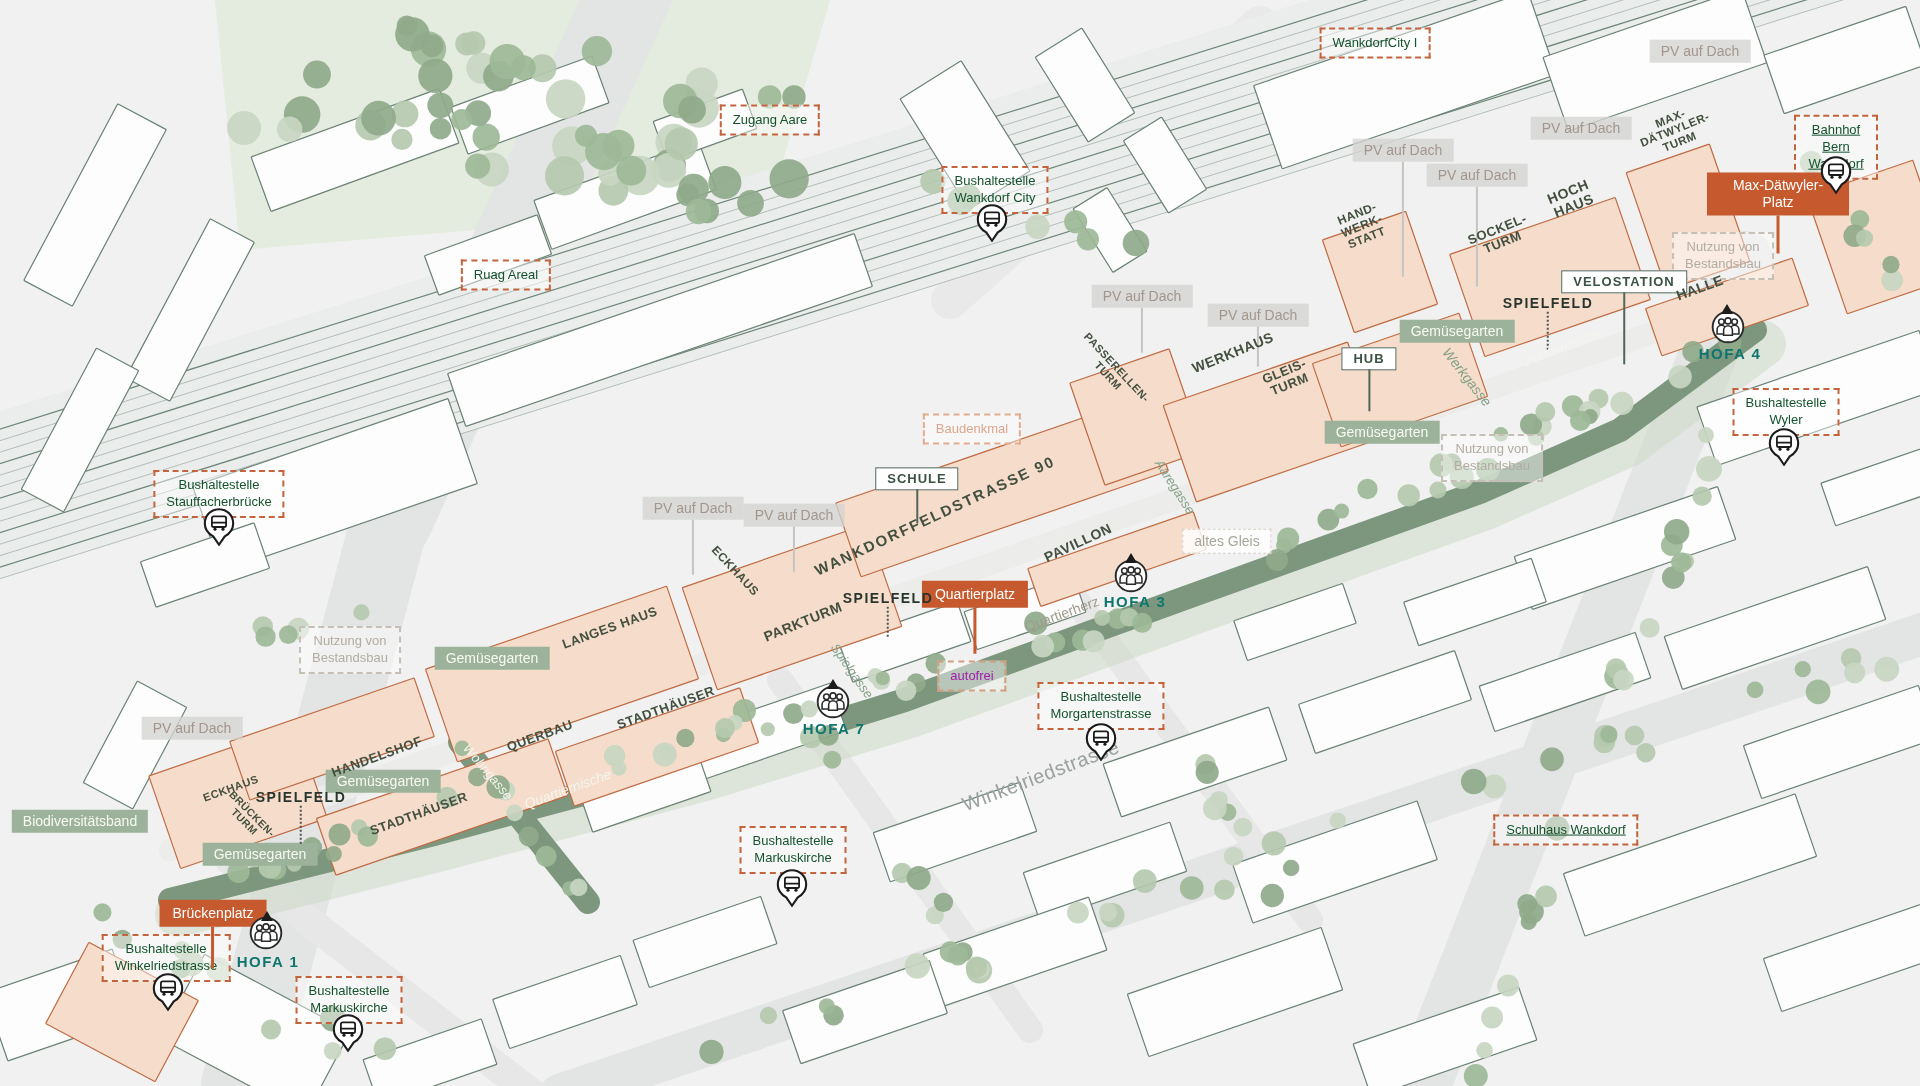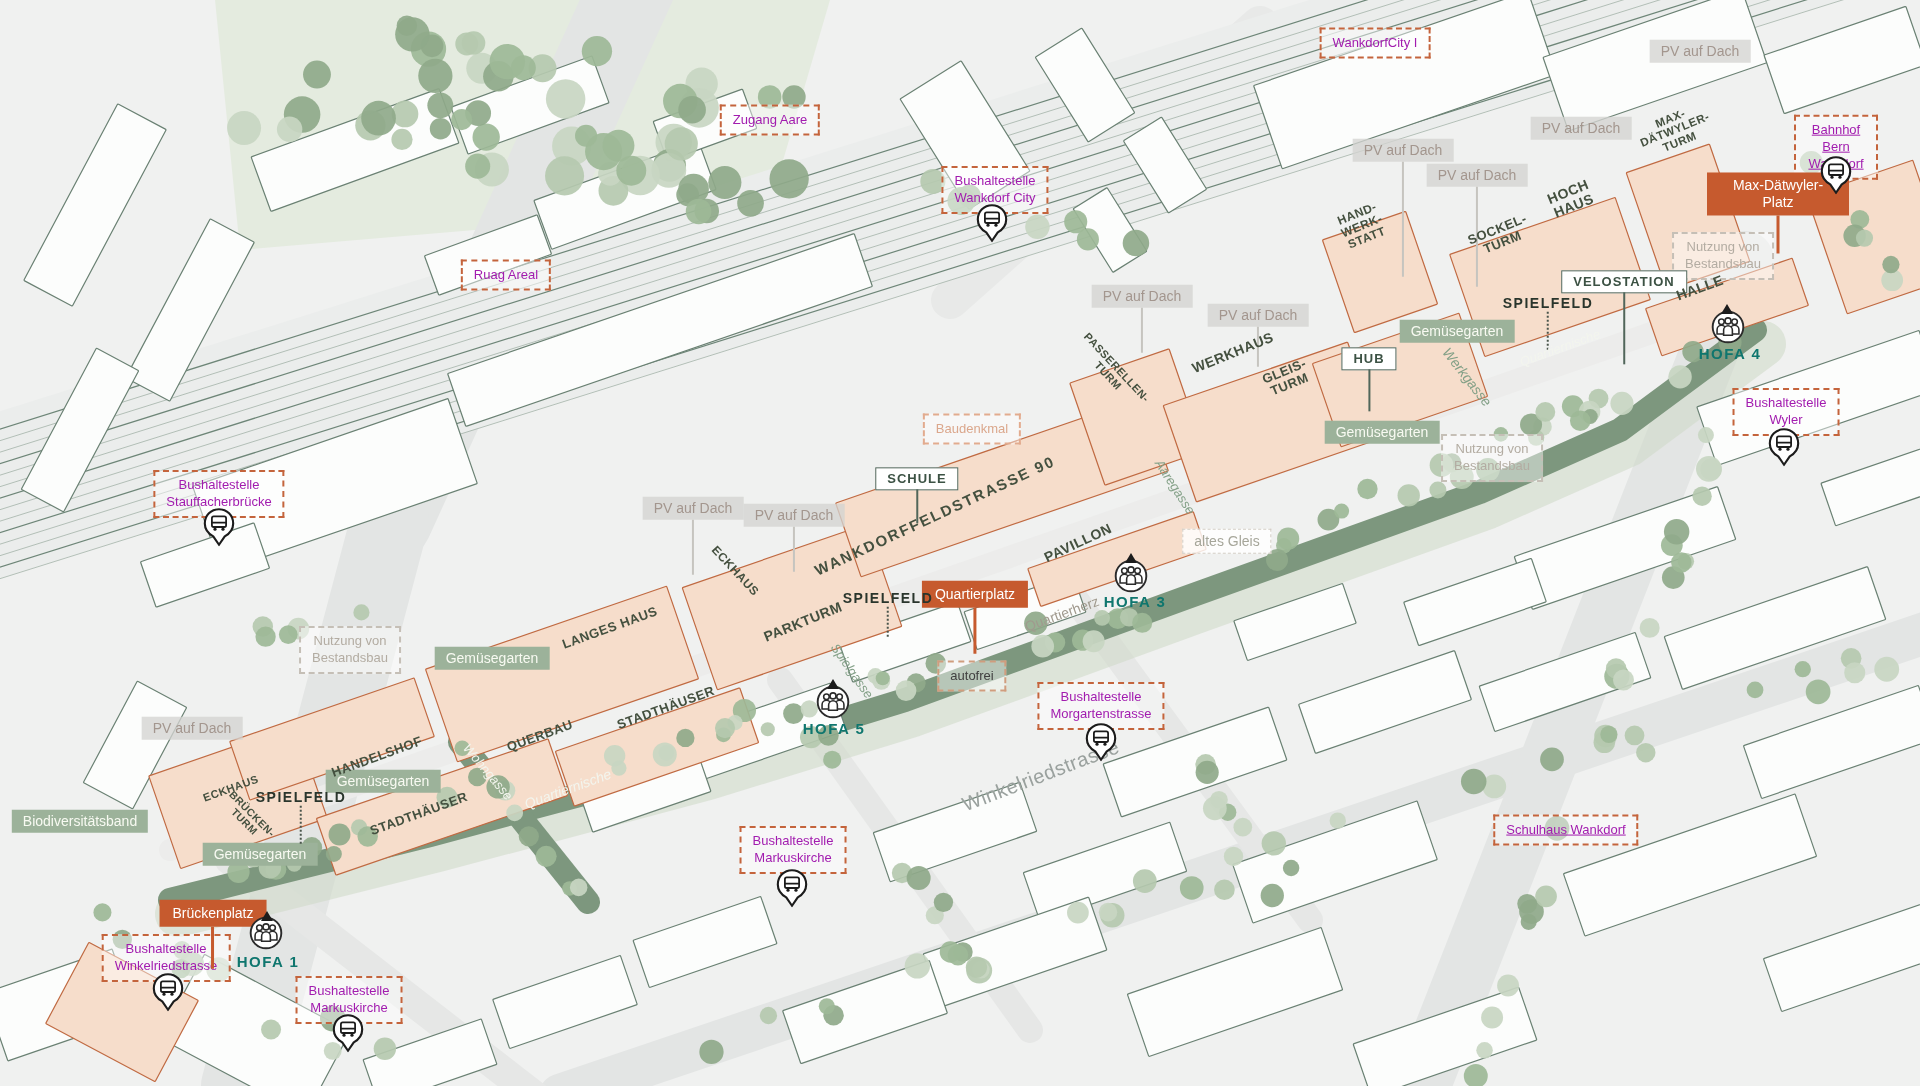--- a/index.html
+++ b/index.html
@@ -8,25 +8,25 @@
   #bgsvg{position:absolute;left:0;top:0;width:100%;height:100%;}
   #labels{position:absolute;left:0;top:0;width:100%;height:100%;}
   .lbl{position:absolute;transform:translate(-50%,-50%) rotate(var(--r,0deg));
        white-space:pre-line;text-align:center;line-height:1.18;pointer-events:none;}
   .pole{position:absolute;top:100%;left:50%;transform:translateX(-50%);}
   
   .pv{background:rgba(212,212,209,.78);color:#a3968e;padding:3px 11px;font-size:14px;}
   .pv.ghost{background:rgba(255,255,255,.82);color:#a6a69a;border:1.5px dashed #d2cdc4;}
   .pv .pole{width:1.5px;background:#c6c4bf;}
   
-  .dashed{border:2px dashed #c4643c;color:#a21caf;background:rgba(255,255,255,.45);
+  .dashed{border:2px dashed #c4643c;color:#14532d;background:rgba(255,255,255,.45);
           padding:5px 11px;font-size:13px;line-height:1.3;}
   .dashed.gray{border-color:#c5bfb6;color:#b3aca2;}
   .dashed.peach{border-color:#e2ab8e;color:#dba78c;}
-  .dashed.muted{border-color:#d09d7e;color:#404040;}
+  .dashed.muted{border-color:#d09d7e;color:#a21caf;}
   
   .gtag{background:#9cb29a;color:#f8faf2;padding:3px 11px;font-size:14px;}
   
   .sign{background:#fff;border:1.5px solid #51665a;color:#3c5244;font-weight:bold;
         letter-spacing:1px;font-size:13px;padding:3px 11px;}
   .sign .pole{width:2px;background:#51665a;}
   
   .plaza{background:#c65a2e;color:#fff;font-size:14px;padding:5px 13px;}
   .plaza .pole{width:3px;background:#c65a2e;}
   
@@ -461,21 +461,21 @@
       <div class="lbl roof" style="left: 540px; top: 736px; --r: -20deg; font-size: 13px;">QUERBAU</div>
       <div class="lbl roof" style="left: 377px; top: 757px; --r: -20deg; font-size: 13px;">HANDELSHOF</div>
       <div class="lbl roof" style="left: 419px; top: 814px; --r: -20deg; font-size: 13px;">STADTHÄUSER</div>
       <div class="lbl roof" style="left: 231px; top: 789px; --r: -20deg; font-size: 11px;">ECKHAUS</div>
       <div class="lbl roof" style="left: 248px; top: 818px; --r: 45deg; font-size: 10.5px;">BRÜCKEN-
 TURM</div>
       <div class="lbl field" style="left: 1548px; top: 303px;">SPIELFELD<span class="pole" style="height: 38px;"></span></div>
       <div class="lbl field" style="left: 888px; top: 598px;">SPIELFELD<span class="pole" style="height: 30px;"></span></div>
       <div class="lbl field" style="left: 301px; top: 797px;">SPIELFELD<span class="pole" style="height: 38px;"></span></div>
       <div class="lbl hofa" style="left: 268px; top: 962px;">HOFA 1</div>
-      <div class="lbl hofa" style="left: 834px; top: 729px;">HOFA 5</div>
+      <div class="lbl hofa" style="left: 834px; top: 729px;">HOFA 7</div>
       <div class="lbl hofa" style="left: 1135px; top: 602px;">HOFA 3</div>
       <div class="lbl hofa" style="left: 1730px; top: 354px;">HOFA 4</div>
       <div class="lbl street gray" style="left: 1041px; top: 776px; --r: -21deg; font-size: 20px;">Winkelriedstrasse</div>
       <div class="lbl street green" style="left: 1467px; top: 377px; --r: 52deg; font-size: 14px;">Werkgasse</div>
       <div class="lbl street green" style="left: 1175px; top: 487px; --r: 57deg; font-size: 13px;">Aaregasse</div>
       <div class="lbl street green" style="left: 852px; top: 671px; --r: 55deg; font-size: 13px;">Spielgasse</div>
       <div class="lbl street white" style="left: 488px; top: 772px; --r: 50deg; font-size: 13px;">Wohngasse</div>
       <div class="lbl street white" style="left: 568px; top: 789px; --r: -20deg; font-size: 14px;">Quartiernische</div>
       <div class="lbl street white" style="left: 1560px; top: 348px; --r: -20deg; font-size: 13px;">Quartiernische</div>
       <div class="lbl street warm" style="left: 1062px; top: 614px; --r: -20deg; font-size: 14px;">Quartierherz</div>

